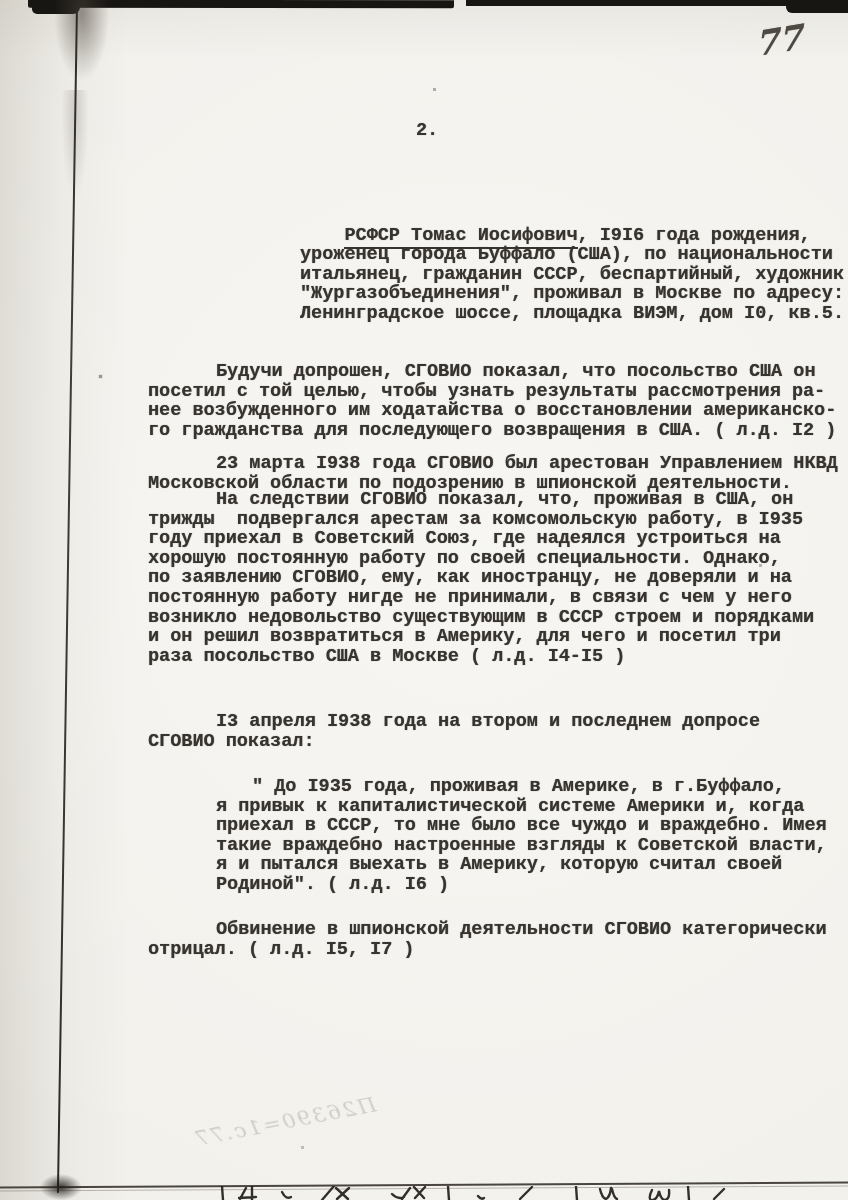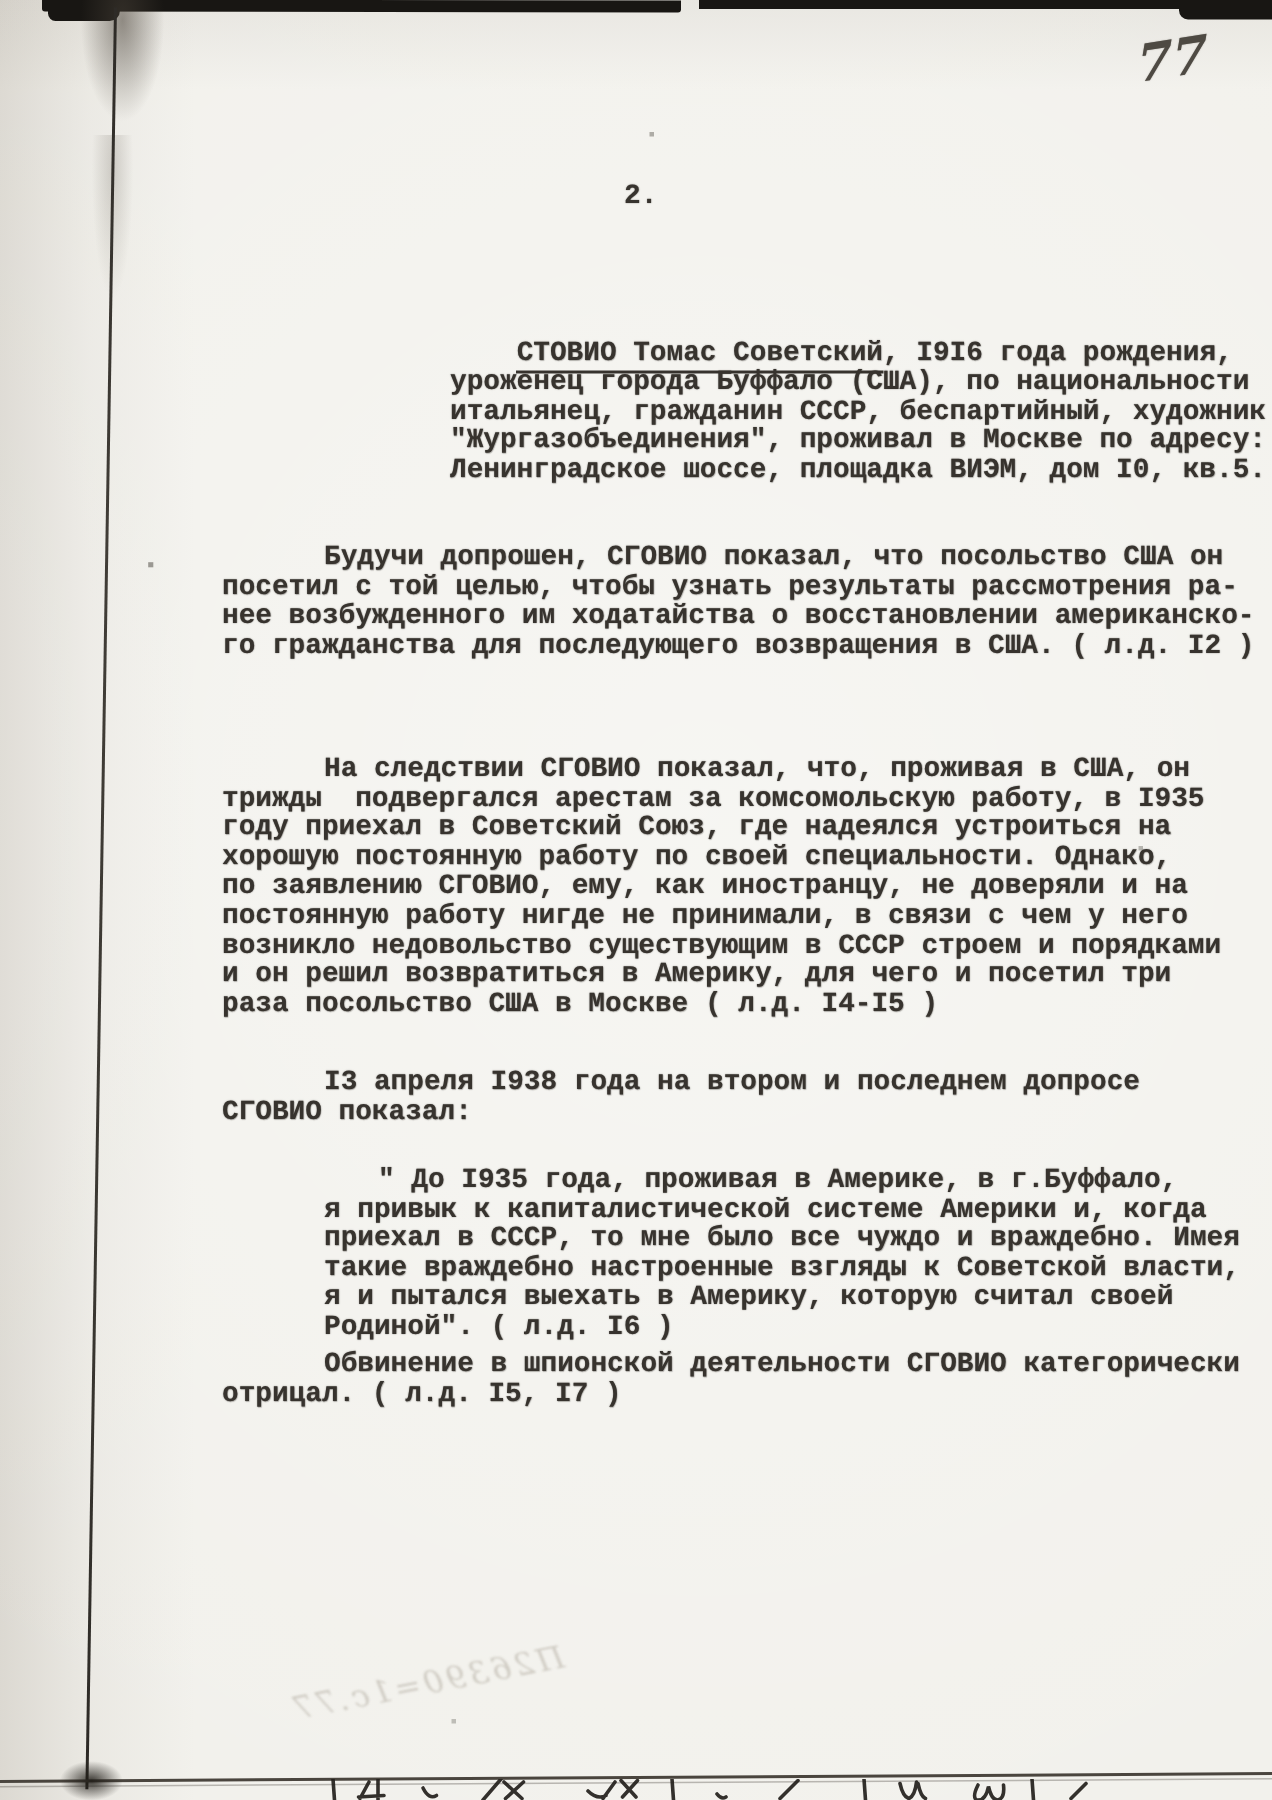--- a/index.html
+++ b/index.html
@@ -105,54 +105,56 @@
   <div id="crease-smudge-lower"></div>
   <div id="crease-line"></div>
 
   <div id="specks"></div>
 
   <div id="folio-number">77</div>
 
   <div id="typed-page-number" class="typed">2.</div>
 
   <div class="typed" style="left:300px; top:206px; width:562px; text-indent:53px;">
-    <span class="name-underline">СТОВИО Томас Советский</span><span>, I9I6 года рождения,
+    <span class="name-underline">РСФСР Томас Иосифович</span><span>, I9I6 года рождения,
 уроженец города Буффало (США), по национальности
 итальянец, гражданин СССР, беспартийный, художник
 "Жургазобъединения", проживал в Москве по адресу:
 Ленинградское шоссе, площадка ВИЭМ, дом I0, кв.5.</span>
   </div>
 
   <div class="typed body-par" style="top:344px;margin-top:18px;">Будучи допрошен, СГОВИО показал, что посольство США он
 посетил с той целью, чтобы узнать результаты рассмотрения ра-
 нее возбужденного им ходатайства о восстановлении американско-
 го гражданства для последующего возвращения в США. ( л.д. I2 )</div>
 
+  <div class="typed body-par" style="top:454px;">23 марта I938 года СГОВИО был арестован Управлением НКВД
+Московской области по подозрению в шпионской деятельности.</div>
 
-  <div class="typed body-par" style="top:503px;">На следствии СГОВИО показал, что, проживая в США, он
+  <div class="typed body-par" style="top:490px;">На следствии СГОВИО показал, что, проживая в США, он
 трижды  подвергался арестам за комсомольскую работу, в I935
 году приехал в Советский Союз, где надеялся устроиться на
 хорошую постоянную работу по своей специальности. Однако,
 по заявлению СГОВИО, ему, как иностранцу, не доверяли и на
 постоянную работу нигде не принимали, в связи с чем у него
 возникло недовольство существующим в СССР строем и порядками
 и он решил возвратиться в Америку, для чего и посетил три
 раза посольство США в Москве ( л.д. I4-I5 )</div>
 
   <div class="typed body-par" style="top:712px;">I3 апреля I938 года на втором и последнем допросе
 СГОВИО показал:</div>
 
   <div class="typed" style="left:216px; top:777px; width:640px; text-indent:36px;">" До I935 года, проживая в Америке, в г.Буффало,
 я привык к капиталистической системе Америки и, когда
 приехал в СССР, то мне было все чуждо и враждебно. Имея
 такие враждебно настроенные взгляды к Советской власти,
 я и пытался выехать в Америку, которую считал своей
 Родиной". ( л.д. I6 )</div>
 
-  <div class="typed body-par" style="top:900px;">Обвинение в шпионской деятельности СГОВИО категорически
+  <div class="typed body-par" style="top:920px;">Обвинение в шпионской деятельности СГОВИО категорически
 отрицал. ( л.д. I5, I7 )</div>
 
 
   <div id="bleedthrough">П26390=1с.77</div>
 
   <div id="bottom-line"></div>
   <div id="bottom-line-shadow"></div>
   <div id="bottom-junction"></div>
 
   <svg id="bottom-handwriting" width="848" height="14" viewBox="0 0 848 14">

